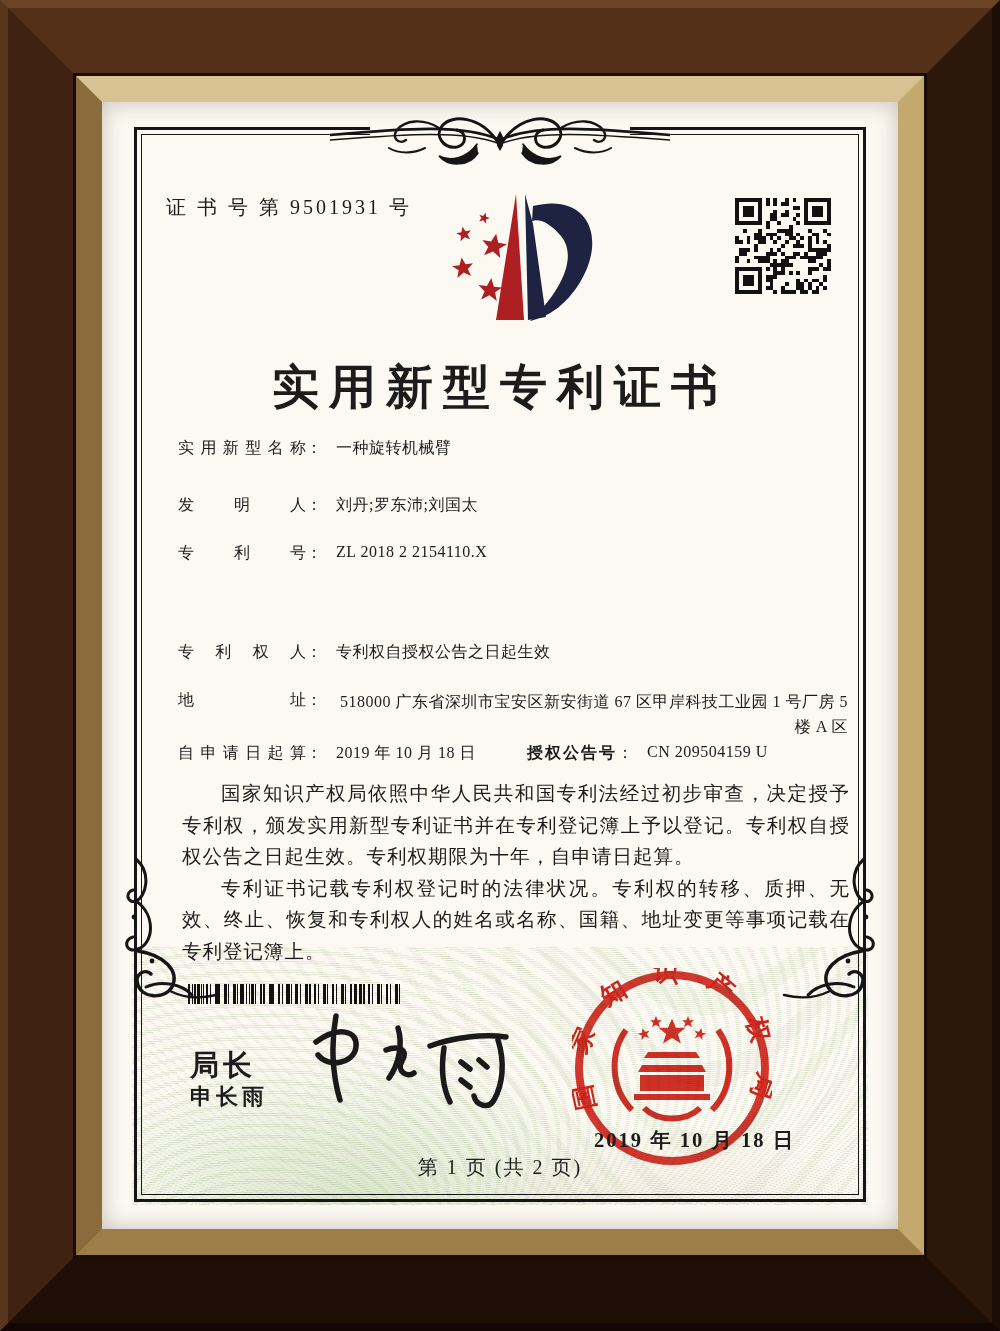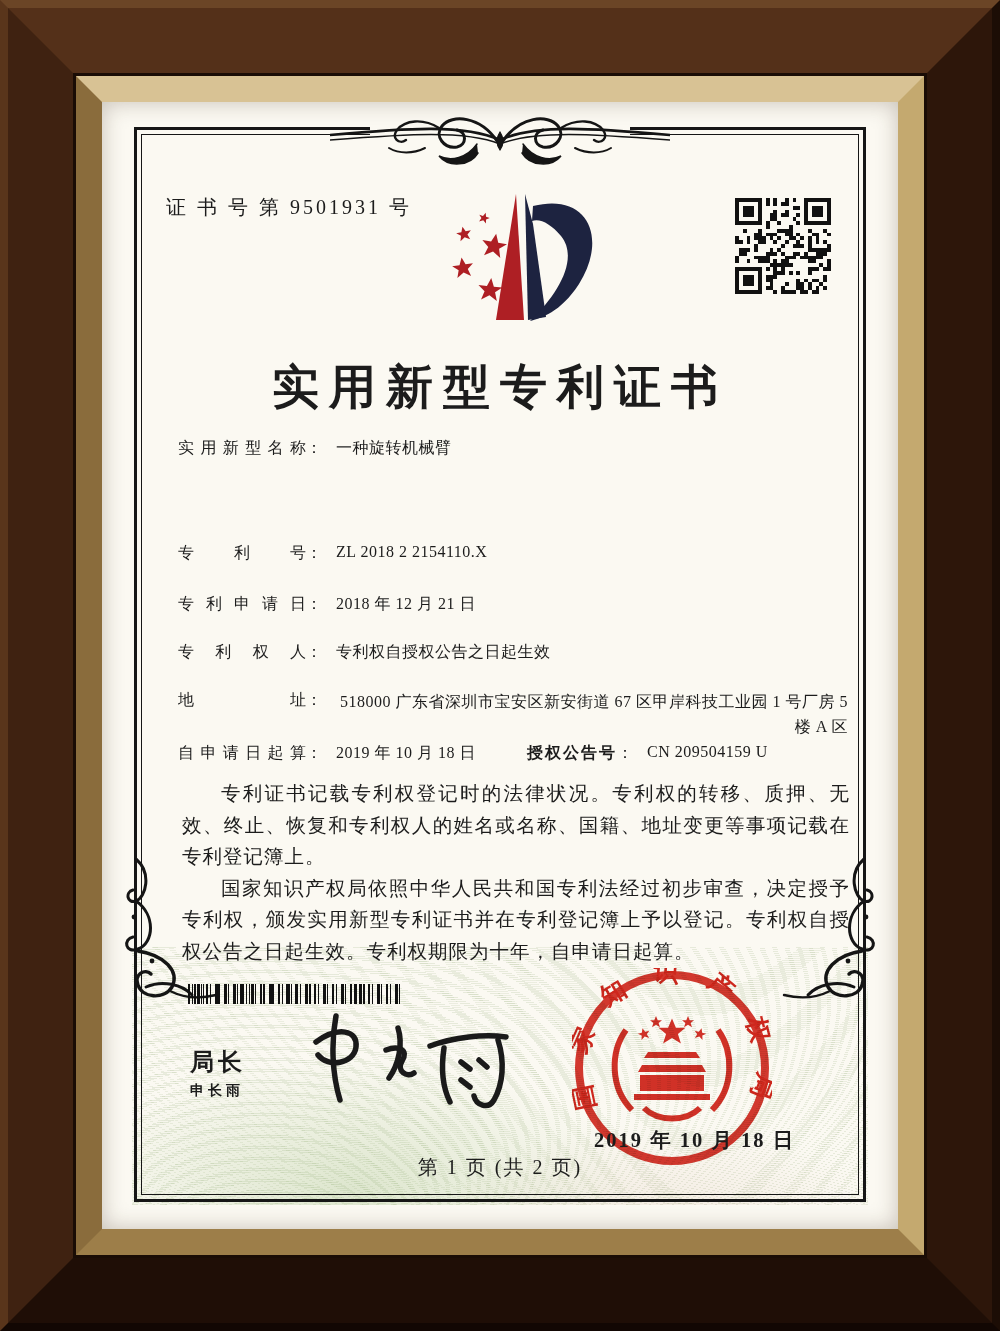--- a/index.html
+++ b/index.html
@@ -47,23 +47,23 @@
   
   .body-text{position:absolute;left:80px;width:668px;top:676px;
              font-size:19.5px;line-height:1.62;letter-spacing:1px;text-align:justify;}
   .body-text p{margin:0;text-indent:2em;}
   
   .barcode{position:absolute;left:86px;top:882px;width:212px;height:20px;
       background:
         repeating-linear-gradient(90deg,#111 0 2px,rgba(0,0,0,0) 2px 4px,#111 4px 5px,rgba(0,0,0,0) 5px 9px,#111 9px 12px,rgba(0,0,0,0) 12px 13px,#111 13px 14px,rgba(0,0,0,0) 14px 18px),
         repeating-linear-gradient(90deg,rgba(0,0,0,0) 0 6px,#111 6px 8px,rgba(0,0,0,0) 8px 15px,#111 15px 16px,rgba(0,0,0,0) 16px 23px);}
   .sig-title{position:absolute;left:88px;top:944px;font-family:"Liberation Sans","DejaVu Sans",sans-serif;
-             font-weight:bold;font-size:24px;letter-spacing:4px;}
+             font-weight:bold;font-size:29px;letter-spacing:4px;}
   .sig-name{position:absolute;left:88px;top:980px;font-family:"Liberation Sans","DejaVu Sans",sans-serif;
-             font-weight:bold;font-size:14px;letter-spacing:4px;}
+             font-weight:bold;font-size:22px;letter-spacing:4px;}
   .signature{position:absolute;left:198px;top:900px;}
   .seal{position:absolute;left:470px;top:866px;mix-blend-mode:multiply;}
   .seal-date{position:absolute;left:492px;top:1024px;font-size:20.5px;font-weight:bold;letter-spacing:2px;}
   .footer{position:absolute;left:0;right:0;top:1052px;text-align:center;font-size:20px;letter-spacing:2px;}
 </style>
 </head>
 <body>
 
 <div class="photo">
   <div class="wood"></div>
@@ -331,46 +331,46 @@
         <rect x="20" y="24" width="1" height="1"></rect>
         <rect x="21" y="24" width="1" height="1"></rect>
       </svg>
 
     <div class="title">实用新型专利证书</div>
 
     <div class="row" style="top:336px">
       <span class="flabel">实用新型名称</span><span class="colon">：</span>
       <span class="fvalue">一种旋转机械臂</span>
     </div>
+    <div class="row" style="top:393px">
+      <span class="flabel">发明人</span><span class="colon">：</span>
+      <span class="fvalue">刘丹;罗东沛;刘国太</span>
+    </div>
     <div class="row" style="top:441px">
       <span class="flabel">专利号</span><span class="colon">：</span>
       <span class="fvalue">ZL 2018 2 2154110.X</span>
-    </div>
-    <div class="row" style="top:492px">
-      <span class="flabel">专利申请日</span><span class="colon">：</span>
-      <span class="fvalue">2018 年 12 月 21 日</span>
     </div>
     <div class="row" style="top:540px">
       <span class="flabel">专利权人</span><span class="colon">：</span>
       <span class="fvalue">专利权自授权公告之日起生效</span>
     </div>
     <div class="row" style="top:588px">
       <span class="flabel">地址</span><span class="colon">：</span>
       <span class="fvalue addr">518000 广东省深圳市宝安区新安街道 67 区甲岸科技工业园 1 号厂房 5 楼 A 区</span>
     </div>
     <div class="row" style="top:641px">
       <span class="flabel">自申请日起算</span><span class="colon">：</span>
       <span class="fvalue">2019 年 10 月 18 日</span>
       <span class="grant-no-label">授权公告号</span><span class="colon">：</span>
       <span class="fvalue">CN 209504159 U</span>
     </div>
 
     <div class="body-text">
+      <p>国家知识产权局依照中华人民共和国专利法经过初步审查，决定授予专利权，颁发实用新型专利证书并在专利登记簿上予以登记。专利权自授权公告之日起生效。专利权期限为十年，自申请日起算。</p>
       <p>专利证书记载专利权登记时的法律状况。专利权的转移、质押、无效、终止、恢复和专利权人的姓名或名称、国籍、地址变更等事项记载在专利登记簿上。</p>
-      <p>国家知识产权局依照中华人民共和国专利法经过初步审查，决定授予专利权，颁发实用新型专利证书并在专利登记簿上予以登记。专利权自授权公告之日起生效。专利权期限为十年，自申请日起算。</p>
     </div>
 
     <div class="barcode"></div>
     <div class="sig-title">局长</div>
     <div class="sig-name">申长雨</div>
 
     <svg class="signature" width="230" height="120" viewBox="0 0 230 120">
       <g stroke="#1a1a1a" stroke-width="5.5" fill="none" stroke-linecap="round" stroke-linejoin="round">
         <path d="M36,14 C31,40 32,72 40,98"></path>
         <path d="M16,40 C38,24 58,28 56,45 C54,62 28,66 18,53"></path>

